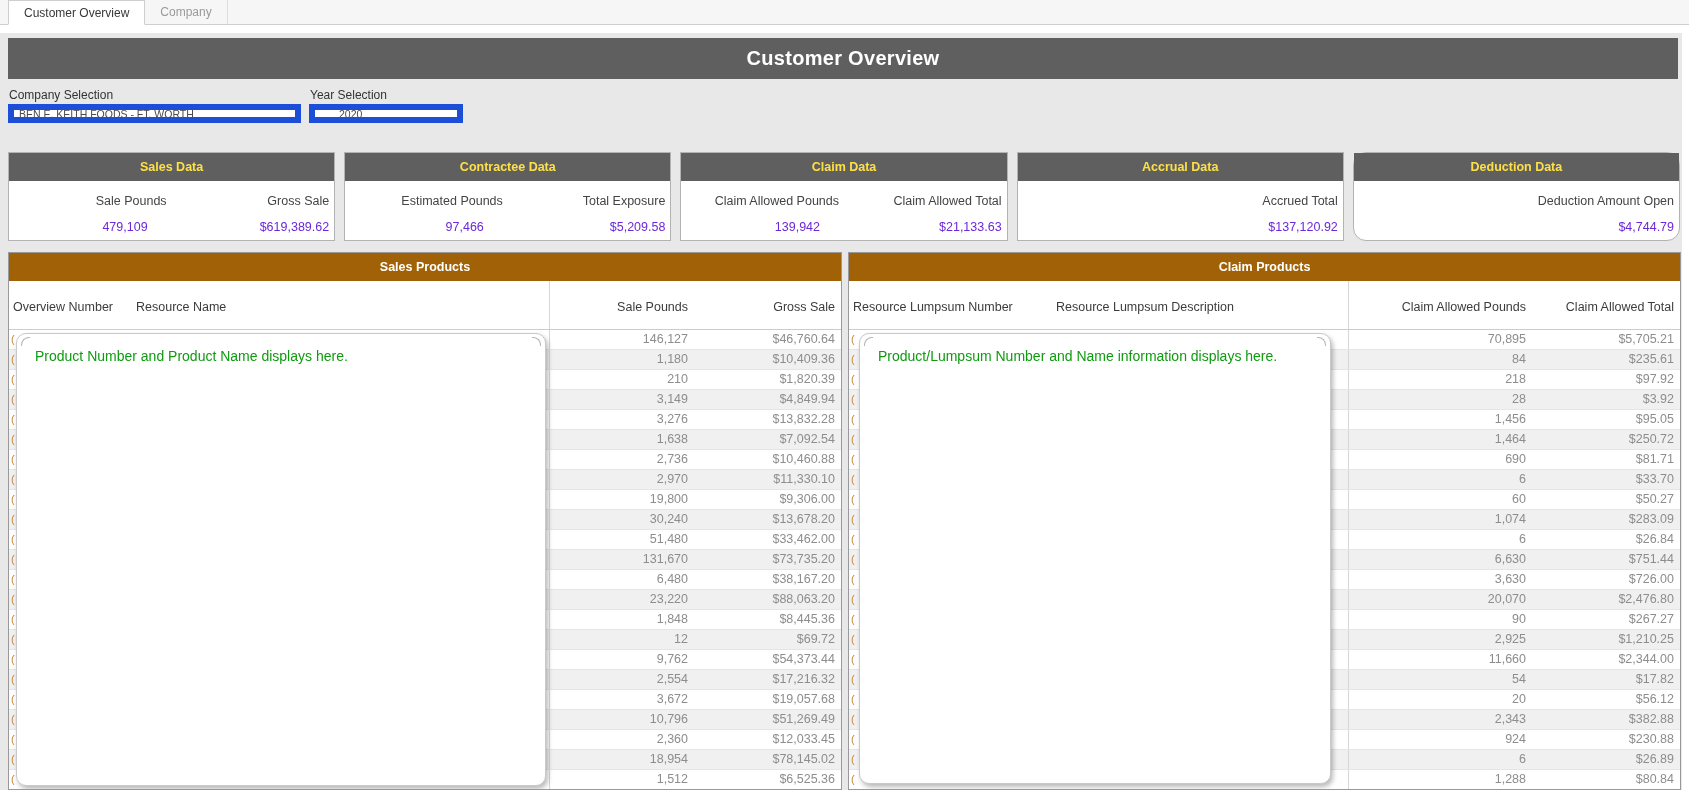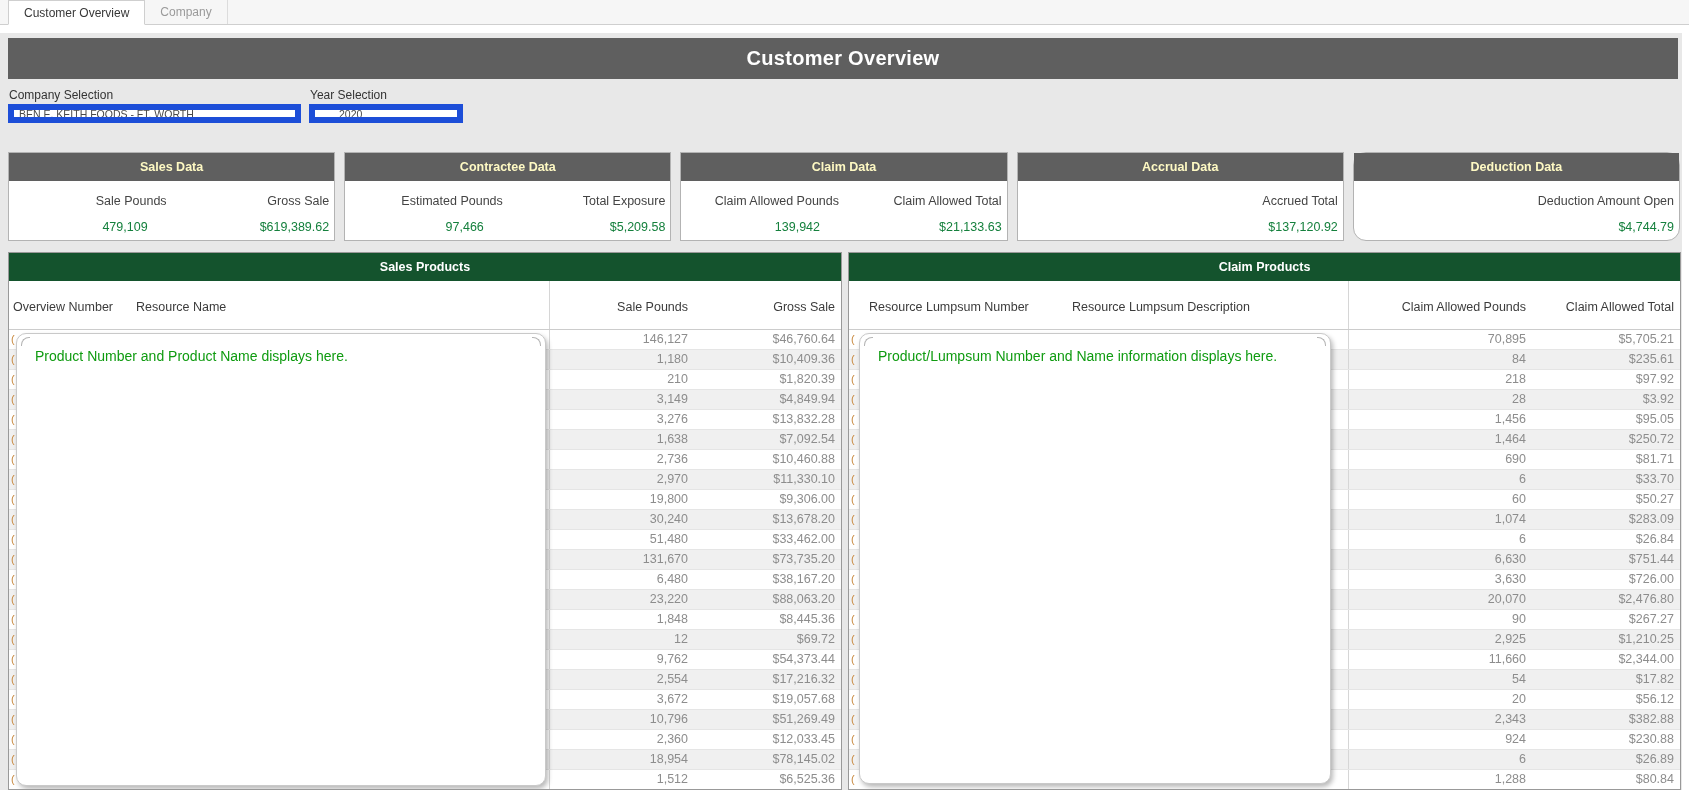--- a/index.html
+++ b/index.html
@@ -28,42 +28,42 @@
   .select-box { position:absolute; height:19px; background:#ffffff; border:6px solid #1d4ed8;
                 display:flex; align-items:center; font-size:10.5px; color:#4a4a4a; padding:0 18px 0 5px;
                 overflow:hidden; white-space:nowrap; }
   #company-select { left:8px;  top:104px; width:293px; }
   #year-select    { left:309px; top:104px; width:154px;padding-left:24px; }
   .caret { position:absolute; right:6px; top:5px; font-size:8px; color:#555555; }
 
   
   .cards { position:absolute; left:8px; top:152px; width:1672px; height:89px; display:flex; gap:9px; }
   .card { background:#ffffff; border:1px solid #b3b3b3; display:flex; flex-direction:column; }
-  .card-title { height:28px; background:#5f5f5f; color:#fef9c3; font-size:12.5px; font-weight:bold;
+  .card-title { height:28px; background:#5f5f5f; color:#fde047; font-size:12.5px; font-weight:bold;
                 display:flex; align-items:center; justify-content:center; }
   .card-body { flex:1; display:flex; padding-top:13px; }
   .card-col { display:flex; flex-direction:column; text-align:right; }
   .card-col.half { width:50%; }
   .card-col.full { width:100%; }
   .card-col .lbl { font-size:12.5px; color:#444444; padding-right:5px; }
-  .card-col .val { font-size:12.5px; color:#15803d; margin-top:12px; padding-right:5px; }
+  .card-col .val { font-size:12.5px; color:#6d28d9; margin-top:12px; padding-right:5px; }
   .card-col.pounds .val { padding-right:24px; }
 
   
   .ptable { position:absolute; top:252px; height:538px; background:#ffffff; border:1px solid #999999;
             display:flex; flex-direction:column; overflow:hidden; }
   .ptable.sales { left:8px;  width:834px; --leftw:540px; --c1w:139px; }
   .ptable.claim { left:848px; width:833px; --leftw:499px; --c1w:178px; }
-  .ptable-title { height:28px; background:#14532d; color:#ffffff; font-size:12.5px; font-weight:bold;
+  .ptable-title { height:28px; background:#a16207; color:#ffffff; font-size:12.5px; font-weight:bold;
                   display:flex; align-items:center; justify-content:center; flex:0 0 28px; }
   .thead { display:flex; height:49px; flex:0 0 49px; border-bottom:1px solid #cccccc; font-size:12.5px;
            color:#3c3c3c; background:#ffffff; }
   .th-left { width:var(--leftw); display:flex; padding-top:19px; }
   .sales .th-n1 { margin-left:4px; width:123px; }
-  .claim .th-n1 { margin-left:20px; width:203px; }
+  .claim .th-n1 { margin-left:4px; width:203px; }
   .th-c1 { width:var(--c1w); text-align:right; padding-top:19px; border-left:1px solid #d6d6d6; }
   .th-c2 { flex:1; text-align:right; padding-top:19px; padding-right:6px; }
   .tbody { position:relative; flex:1; overflow:hidden; }
   .trow { display:flex; height:20px; font-size:12.5px; color:#8d8d8d; border-bottom:1px solid #e5e5e5;
           background:#ffffff; align-items:center; }
   .trow:nth-child(even) { background:#f0f0f0; }
   .td-left { width:var(--leftw); height:100%; display:flex; align-items:center; overflow:hidden; }
   .frag { display:inline-block; width:5px; margin-left:2px; overflow:hidden; color:#c8893f;
           font-size:11px; line-height:11px; }
   .td-c1 { width:var(--c1w); text-align:right; border-left:1px solid #d6d6d6; height:100%; line-height:19px; }

